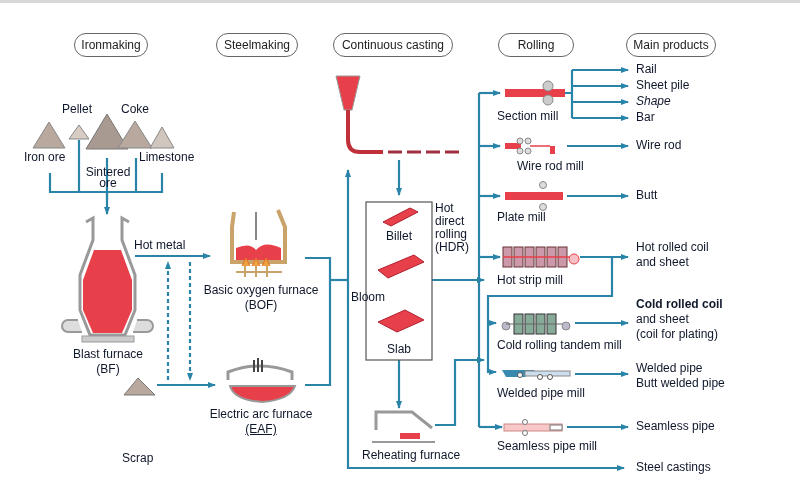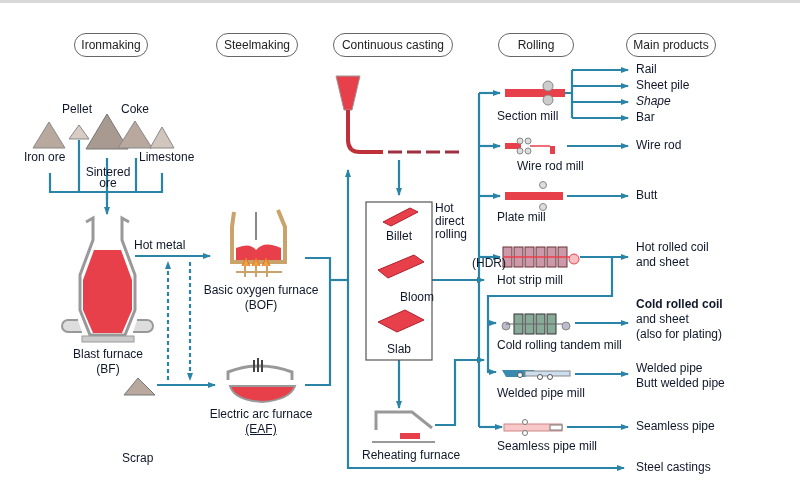--- a/index.html
+++ b/index.html
@@ -188,42 +188,42 @@
 <div class="lbl" style="left:134px;top:239px;">Hot metal</div>
 <div class="lbl c" style="left:60px;top:348px;width:96px;">Blast furnace</div>
 <div class="lbl c" style="left:60px;top:363px;width:96px;">(BF)</div>
 <div class="lbl c" style="left:196px;top:284px;width:130px;">Basic oxygen furnace</div>
 <div class="lbl c" style="left:196px;top:299px;width:130px;">(BOF)</div>
 <div class="lbl c" style="left:196px;top:408px;width:130px;">Electric arc furnace</div>
 <div class="lbl c" style="left:196px;top:423px;width:130px;text-decoration:underline;">(EAF)</div>
 <div class="lbl" style="left:362px;top:449px;">Reheating furnace</div>
 
 <div class="lbl c" style="left:366px;top:230px;width:66px;">Billet</div>
-<div class="lbl c" style="left:374px;top:291px;width:44px;padding-left:21px;">Bloom</div>
+<div class="lbl c" style="left:346px;top:291px;width:44px;">Bloom</div>
 <div class="lbl c" style="left:366px;top:343px;width:66px;">Slab</div>
 <div class="lbl" style="left:435px;top:202px;">Hot</div>
 <div class="lbl" style="left:435px;top:215px;">direct</div>
 <div class="lbl" style="left:435px;top:228px;">rolling</div>
-<div class="lbl" style="left:435px;top:257px;margin-left:37px;">(HDR)</div>
+<div class="lbl" style="left:435px;top:241px;">(HDR)</div>
 
 <div class="lbl" style="left:497px;top:110px;">Section mill</div>
 <div class="lbl" style="left:497px;top:160px;margin-left:20px;">Wire rod mill</div>
 <div class="lbl" style="left:497px;top:211px;">Plate mill</div>
 <div class="lbl" style="left:497px;top:274px;">Hot strip mill</div>
 <div class="lbl" style="left:497px;top:339px;">Cold rolling tandem mill</div>
 <div class="lbl" style="left:497px;top:387px;">Welded pipe mill</div>
 <div class="lbl" style="left:497px;top:440px;">Seamless pipe mill</div>
 
 <div class="lbl" style="left:636px;top:63px;">Rail</div>
 <div class="lbl" style="left:636px;top:79px;">Sheet pile</div>
 <div class="lbl" style="left:636px;top:95px;font-style:italic;">Shape</div>
 <div class="lbl" style="left:636px;top:111px;">Bar</div>
 <div class="lbl" style="left:636px;top:139px;">Wire rod</div>
 <div class="lbl" style="left:636px;top:189px;">Butt</div>
 <div class="lbl" style="left:636px;top:241px;">Hot rolled coil</div>
 <div class="lbl" style="left:636px;top:256px;">and sheet</div>
 <div class="lbl" style="left:636px;top:298px;font-weight:bold;">Cold rolled coil</div>
 <div class="lbl" style="left:636px;top:313px;">and sheet</div>
-<div class="lbl" style="left:636px;top:328px;">(also for plating)</div>
+<div class="lbl" style="left:636px;top:328px;">(coil for plating)</div>
 <div class="lbl" style="left:636px;top:362px;">Welded pipe</div>
 <div class="lbl" style="left:636px;top:377px;">Butt welded pipe</div>
 <div class="lbl" style="left:636px;top:420px;">Seamless pipe</div>
 <div class="lbl" style="left:636px;top:461px;">Steel castings</div>
 
 </body></html>

